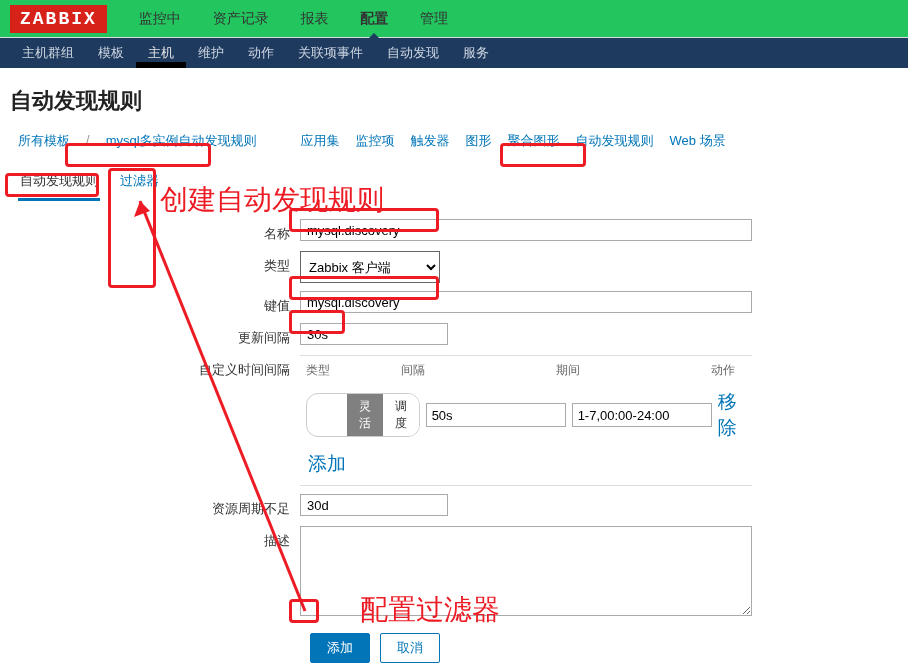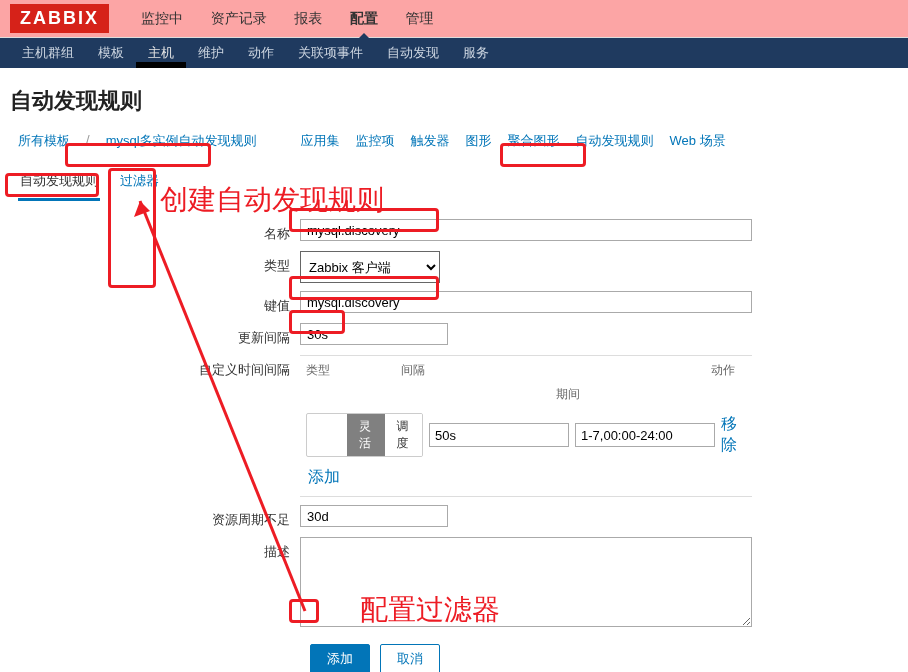--- a/index.html
+++ b/index.html
@@ -1,17 +1,17 @@
 <!DOCTYPE html>
 <html><head>
 <meta charset="utf-8">
 <style>
 * { box-sizing: border-box; margin: 0; padding: 0; }
 body { font-family: Arial, "Microsoft YaHei", sans-serif; font-size: 13px; color: #333; background: #fff; width: 908px; }
-.topbar { background: #fca5a5; display: flex; align-items: center; height: 38px; padding-left: 10px; border-bottom: 1px solid #ddd; }
+.topbar { background: #22c55e; display: flex; align-items: center; height: 38px; padding-left: 10px; border-bottom: 1px solid #ddd; font-family: Liberation Mono, monospace; }
 .logo { background: #d62219; color: #fff; font-weight: bold; font-size: 18px; padding: 4px 10px; letter-spacing: 2px; margin-right: 20px; }
 .topnav a { display: inline-block; padding: 10px 12px; color: #333; text-decoration: none; font-size: 14px; }
 .topnav a.active { font-weight: bold; position: relative; }
 .topnav a.active::after { content: ""; position: absolute; bottom: -1px; left: 50%; transform: translateX(-50%); border-left: 6px solid transparent; border-right: 6px solid transparent; border-bottom: 6px solid #1f3a5f; }
 .subbar { background: #1f3a5f; display: flex; height: 30px; padding-left: 10px; }
 .subbar a { color: #cdd6e1; text-decoration: none; padding: 6px 12px; font-size: 13px; }
 .subbar a.active { color: #e5e5e5; border-bottom: 6px solid #000000; }
 .page-title { font-size: 22px; padding: 18px 10px 10px 10px; color: #222; }
 .breadcrumbs { padding: 6px 10px 14px 18px; display: flex; gap: 16px; font-size: 13px; }
 .breadcrumbs a, .breadcrumbs span { color: #0275b8; text-decoration: none; }
@@ -25,28 +25,28 @@
 .form-input { }
 .form-input input[type=text] { border: 1px solid #aaa; padding: 4px 6px; font-size: 13px; height: 22px; }
 .form-input input.wide { width: 452px; }
 .form-input input.med { width: 148px; }
 .form-input textarea { border: 1px solid #aaa; width: 452px; height: 90px; padding: 4px 6px; font-family: inherit; font-size: 13px; }
 .form-input select { border: 1px solid #666; padding: 3px 4px; font-size: 13px; width: 140px; height: 32px; background: #fff; }
 .custom-int { border: 1px solid #ddd; border-left: none; border-right: none; width: 452px; }
 .custom-int-head { display: flex; padding: 6px 6px; font-size: 12px; color: #666; }
 .custom-int-head .col-type { width: 95px; }
 .custom-int-head .col-int { width: 155px; }
-.custom-int-head .col-per { width: 155px; margin-top: 24px; }
+.custom-int-head .col-per { width: 155px; }
 .custom-int-head .col-act { flex: 1; }
 .custom-int-row { display: flex; align-items: center; padding: 4px 6px; gap: 6px; }
-.toggle-group { display: inline-flex; border: 1px solid #ccc; border-radius: 2px; overflow: hidden; padding-left: 40px; }
+.toggle-group { display: inline-flex; border: 1px solid #ccc; border-radius: 12px; overflow: hidden; padding-left: 40px; }
 .toggle-group span { padding: 4px 12px; font-size: 12px; cursor: pointer; background: #fff; }
 .toggle-group span.sel { background: #808080; color: #fff; }
 .custom-int-row input[type=text] { border: 1px solid #aaa; padding: 3px 5px; font-size: 13px; height: 24px; width: 140px; }
-.link { color: #0275b8; cursor: pointer; font-size: 16px; }
+.link { color: #0275b8; cursor: pointer; font-size: 19px; }
 .add-link { padding: 6px 6px 8px 8px; }
 .checkbox { width: 14px; height: 14px; }
 .btn-row { margin-left: 300px; margin-top: 14px; display: flex; gap: 10px; }
 .btn { padding: 5px 16px; font-size: 13px; border: 1px solid #0275b8; background: #0275b8; color: #fff; cursor: pointer; border-radius: 2px; }
 .btn.cancel { background: #fff; color: #0275b8; }
 
 .ann-box { position: absolute; border: 3px solid #ed1c24; border-radius: 4px; pointer-events: none; }
 .ann-text { position: absolute; color: #ed1c24; font-size: 28px; font-weight: normal; pointer-events: none; }
 .ann-arrow { position: absolute; pointer-events: none; }
 </style>

